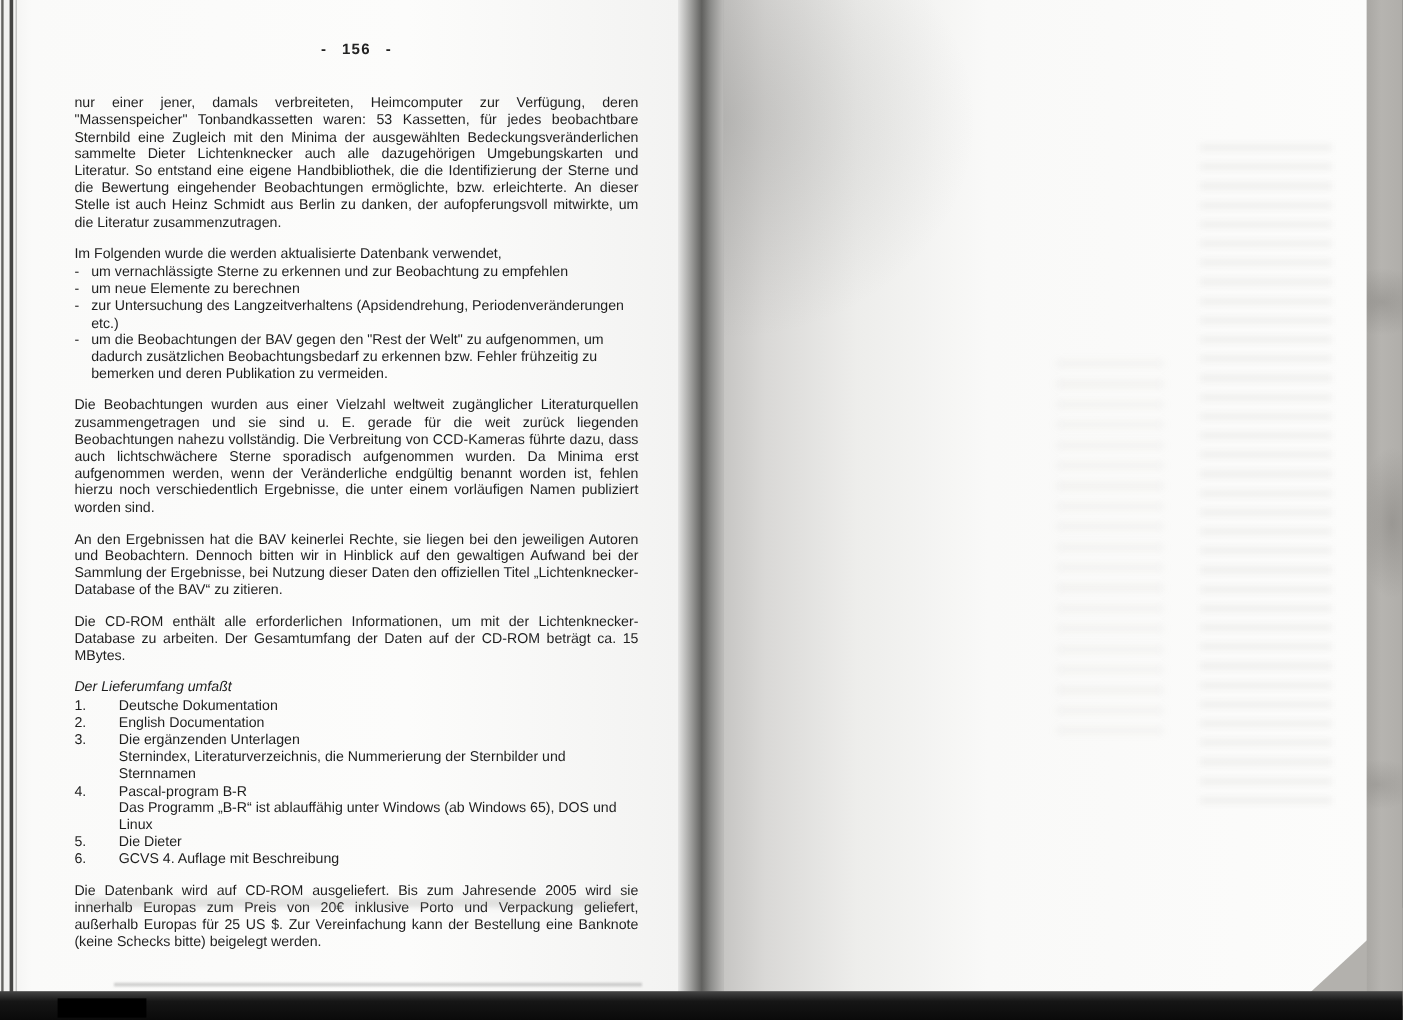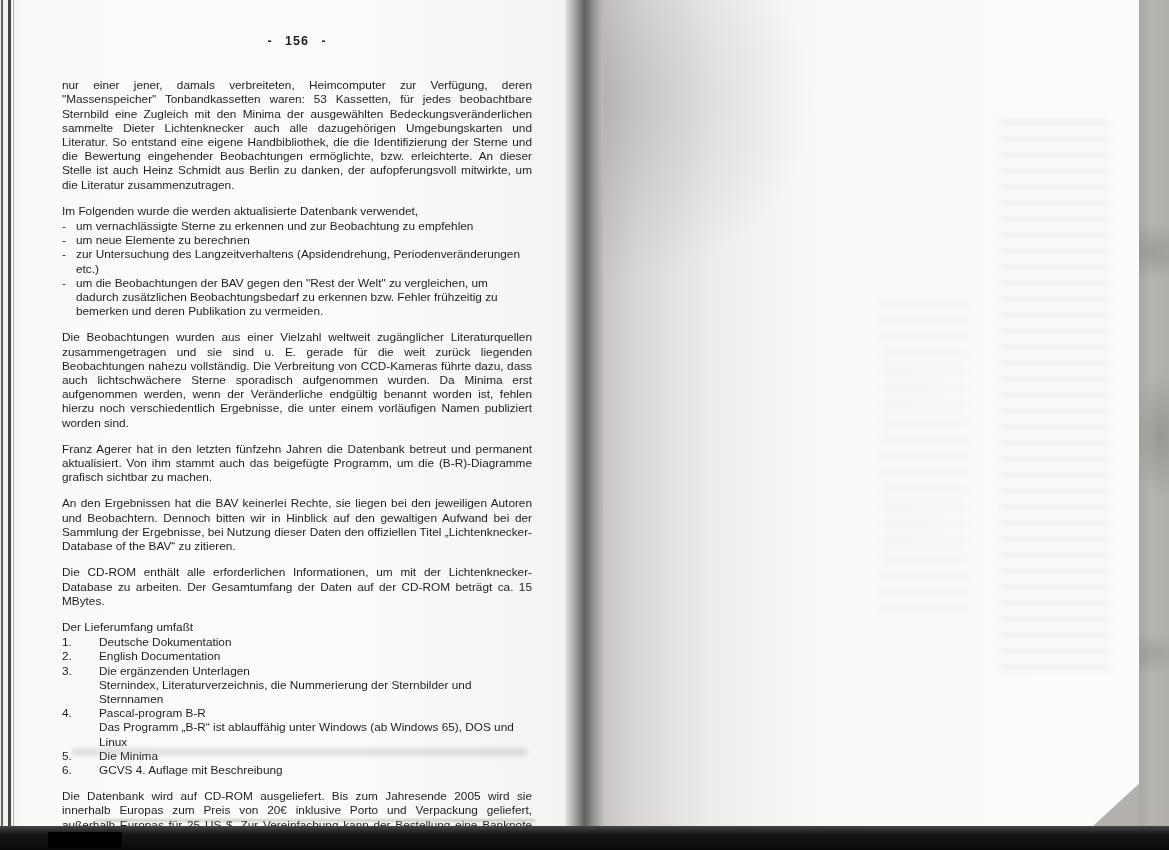--- a/index.html
+++ b/index.html
@@ -83,21 +83,21 @@
   .bullet-row{display:flex;}
   .bullet-row .bm{width:14px;flex:0 0 14px;}
   .bullet-row .bt{flex:1;}
   .bullet-intro{margin:0 0 1px 0 !important;text-align:left !important;}
 
   .num-list{margin:0 0 12px 0;}
   .num-row{display:flex;}
   .num-row .nn{width:21px;flex:0 0 21px;}
   .num-row .nt{flex:1;margin-left:16px;}
   .nt .sub{display:block;}
-  .list-heading{margin:0 0 1px 0 !important;text-align:center;}
+  .list-heading{margin:0 0 1px 0 !important;text-align:center;font-style:italic;}
 </style>
 </head>
 <body>
 
 <div class="scan">
 
   <div class="left-page">
     <div class="lp-content">
       <div class="page-num">- 156 -</div>
 
@@ -112,26 +112,25 @@
         <div class="bullet-row">
           <span class="bm">-</span>
           <span class="bt">um neue Elemente zu berechnen</span>
         </div>
         <div class="bullet-row">
           <span class="bm">-</span>
           <span class="bt">zur Untersuchung des Langzeitverhaltens (Apsidendrehung, Periodenveränderungen etc.)</span>
         </div>
         <div class="bullet-row">
           <span class="bm">-</span>
-          <span class="bt">um die Beobachtungen der BAV gegen den "Rest der Welt" zu vergleichen, um dadurch zusätzlichen Beobachtungsbedarf zu erkennen bzw. Fehler frühzeitig zu bemerken und deren Publikation zu vermeiden.</span>
+          <span class="bt">um die Beobachtungen der BAV gegen den "Rest der Welt" zu aufgenommen, um dadurch zusätzlichen Beobachtungsbedarf zu erkennen bzw. Fehler frühzeitig zu bemerken und deren Publikation zu vermeiden.</span>
         </div>
       </div>
 
       <p>Die Beobachtungen wurden aus einer Vielzahl weltweit zugänglicher Literaturquellen zusammengetragen und sie sind u. E. gerade für die weit zurück liegenden Beobachtungen nahezu vollständig. Die Verbreitung von CCD-Kameras führte dazu, dass auch lichtschwächere Sterne sporadisch aufgenommen wurden. Da Minima erst aufgenommen werden, wenn der Veränderliche endgültig benannt worden ist, fehlen hierzu noch verschiedentlich Ergebnisse, die unter einem vorläufigen Namen publiziert worden sind.</p>
-      <p>Franz Agerer hat in den letzten fünfzehn Jahren die Datenbank betreut und permanent aktualisiert. Von ihm stammt auch das beigefügte Programm, um die (B-R)-Diagramme grafisch sichtbar zu machen.</p>
       <p>An den Ergebnissen hat die BAV keinerlei Rechte, sie liegen bei den jeweiligen Autoren und Beobachtern. Dennoch bitten wir in Hinblick auf den gewaltigen Aufwand bei der Sammlung der Ergebnisse, bei Nutzung dieser Daten den offiziellen Titel „Lichtenknecker-Database of the BAV“ zu zitieren.</p>
       <p>Die CD-ROM enthält alle erforderlichen Informationen, um mit der Lichtenknecker-Database zu arbeiten. Der Gesamtumfang der Daten auf der CD-ROM beträgt ca. 15 MBytes.</p>
 
       <div class="num-list">
         <p class="list-heading">Der Lieferumfang umfaßt</p>
         <div class="num-row">
           <span class="nn">1.</span>
           <span class="nt"><span>Deutsche Dokumentation</span></span>
         </div>
         <div class="num-row">
@@ -147,21 +146,21 @@
         </div>
         <div class="num-row">
           <span class="nn">4.</span>
           <span class="nt">
             <span>Pascal-program B-R</span>
             <span class="sub">Das Programm „B-R“ ist ablauffähig unter Windows (ab Windows 65), DOS und Linux</span>
           </span>
         </div>
         <div class="num-row">
           <span class="nn">5.</span>
-          <span class="nt"><span>Die Minima</span></span>
+          <span class="nt"><span>Die Dieter</span></span>
         </div>
         <div class="num-row">
           <span class="nn">6.</span>
           <span class="nt"><span>GCVS 4. Auflage mit Beschreibung</span></span>
         </div>
       </div>
 
       <p>Die Datenbank wird auf CD-ROM ausgeliefert. Bis zum Jahresende 2005 wird sie innerhalb Europas zum Preis von 20€ inklusive Porto und Verpackung geliefert, außerhalb Europas für 25 US $. Zur Vereinfachung kann der Bestellung eine Banknote (keine Schecks bitte) beigelegt werden.</p>
     </div>
   </div>

